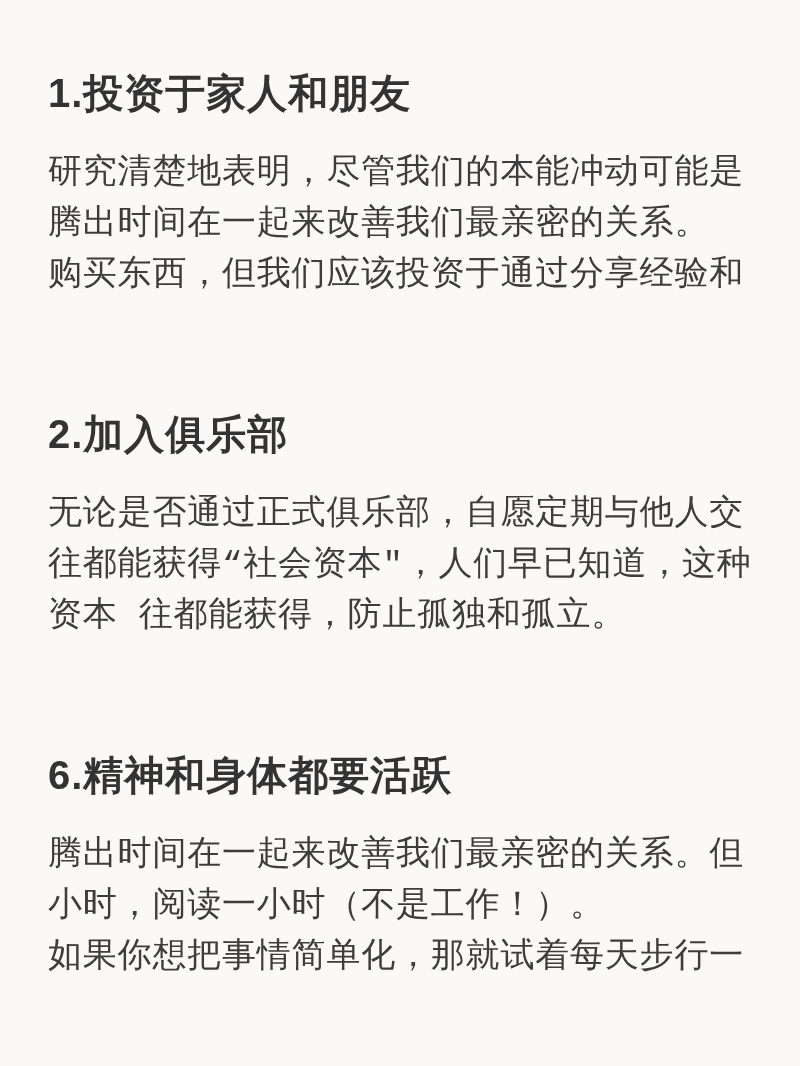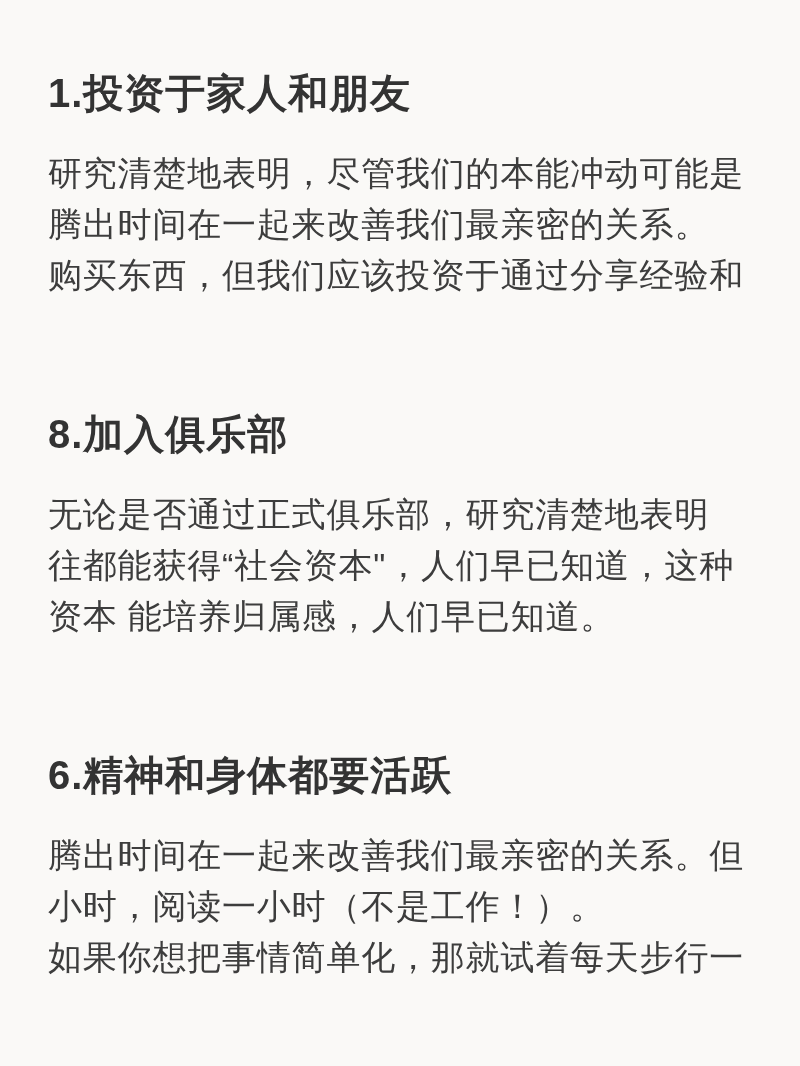--- a/index.html
+++ b/index.html
@@ -38,42 +38,43 @@
     margin: 0;
     font-size: 34px;
     line-height: 51px;
     font-weight: 400;
     color: #3d3d3d;
     letter-spacing: 0.8px;
   }
   .line {
     display: block;
     white-space: nowrap;
+    font-family: Liberation Mono, monospace;
   }
 </style>
 </head>
 <body>
 
 <div class="card">
 
   <div class="section">
     <h2 class="heading">1.投资于家人和朋友</h2>
     <p class="para">
       <span class="line">研究清楚地表明，尽管我们的本能冲动可能是</span>
       <span class="line">腾出时间在一起来改善我们最亲密的关系。</span>
       <span class="line">购买东西，但我们应该投资于通过分享经验和</span>
     </p>
   </div>
 
   <div class="section">
-    <h2 class="heading">8.加入俱乐部</h2>
+    <h2 class="heading">2.加入俱乐部</h2>
     <p class="para">
-      <span class="line">无论是否通过正式俱乐部，研究清楚地表明</span>
+      <span class="line">无论是否通过正式俱乐部，自愿定期与他人交</span>
       <span class="line">往都能获得“社会资本"，人们早已知道，这种</span>
-      <span class="line">资本 能培养归属感，人们早已知道。</span>
+      <span class="line">资本 往都能获得，防止孤独和孤立。</span>
     </p>
   </div>
 
   <div class="section">
     <h2 class="heading">6.精神和身体都要活跃</h2>
     <p class="para">
       <span class="line">腾出时间在一起来改善我们最亲密的关系。但</span>
       <span class="line">小时，阅读一小时（不是工作！）。</span>
       <span class="line">如果你想把事情简单化，那就试着每天步行一</span>
     </p>

